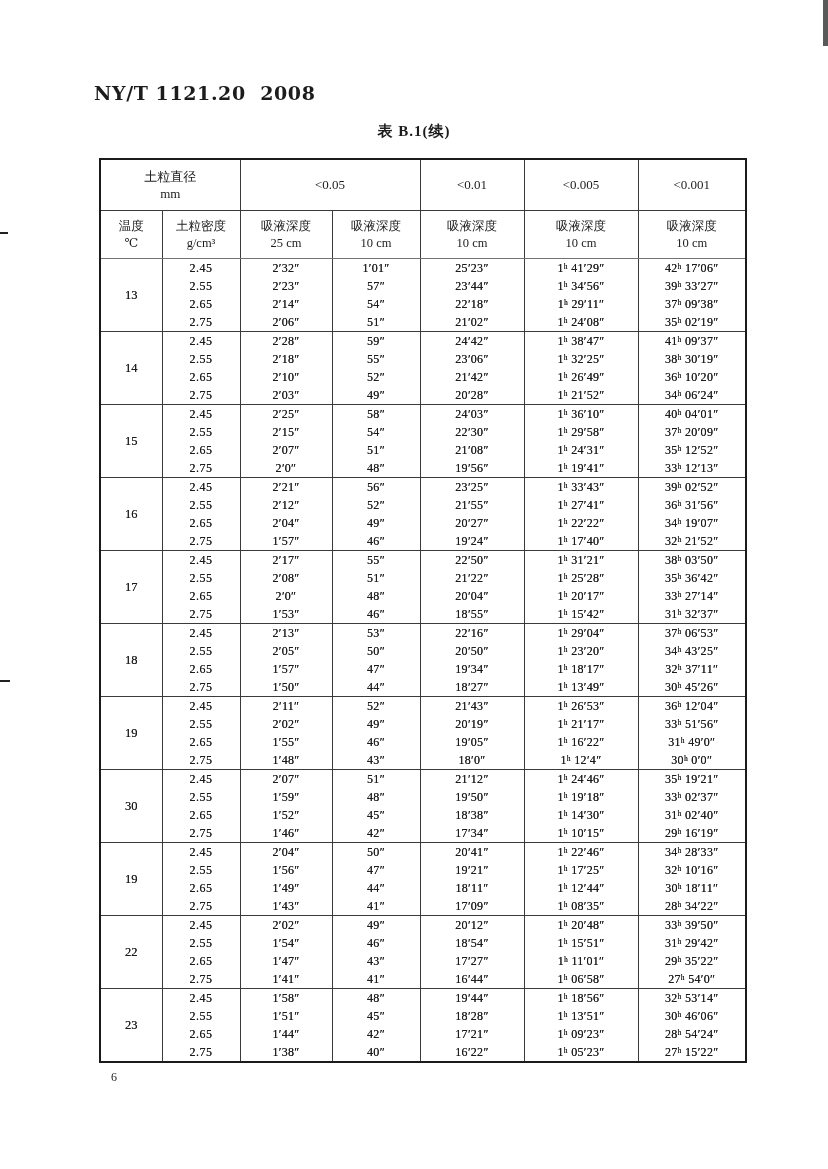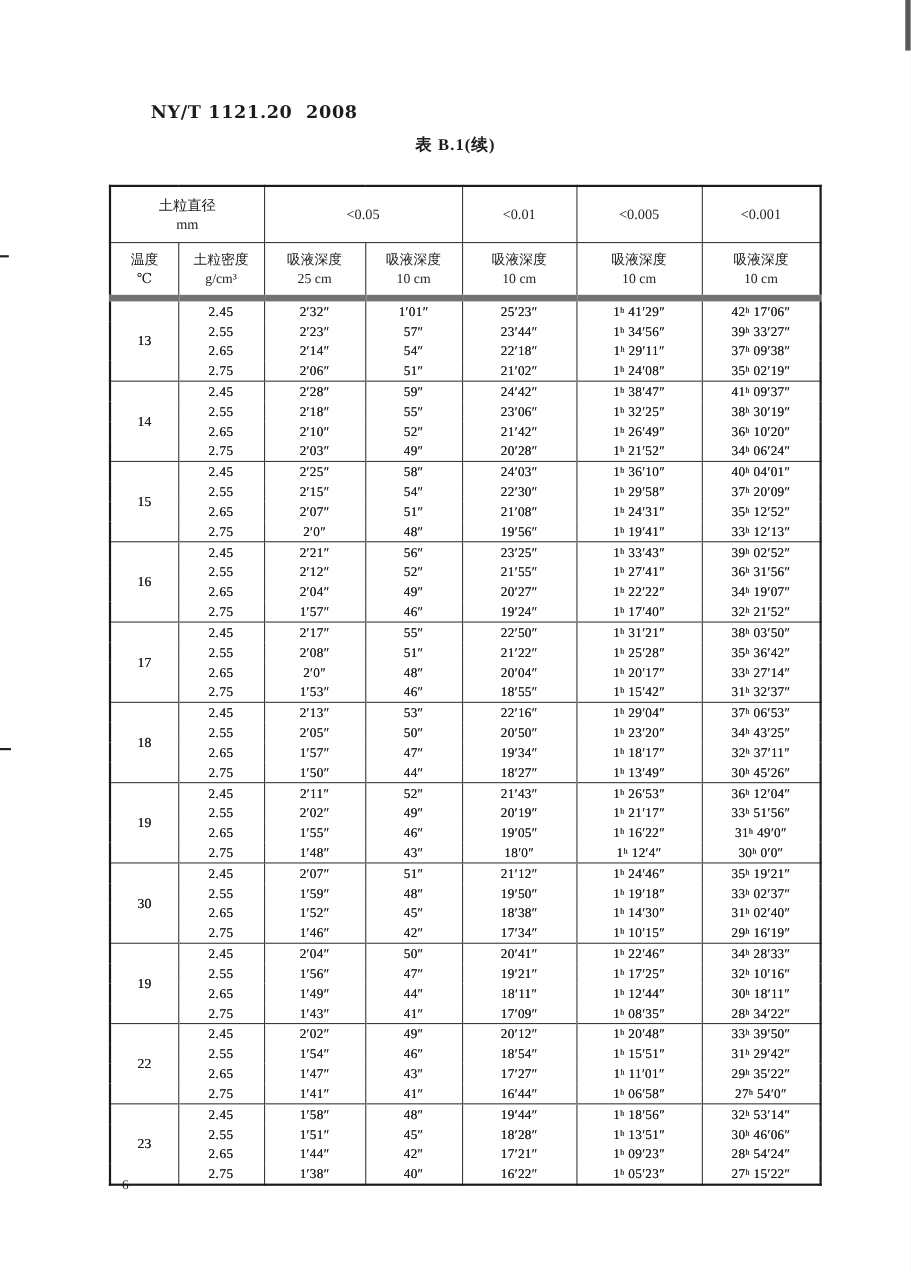--- a/index.html
+++ b/index.html
@@ -10,51 +10,50 @@
     color: #1c1c1c;
     position: relative;
     overflow: hidden;
   }
   .page {
     position: absolute; left: 0; top: 0;
     width: 828px; height: 1169px;
     background: #ffffff;
   }
   .doc-header {
-    position: absolute; left: 94px; top: 92px;
-    font-size: 16px; font-weight: bold;
+    position: absolute; left: 94px; top: 82px;
+    font-size: 19px; font-weight: bold;
     letter-spacing: 0.6px;
     white-space: pre;
     font-family: "DejaVu Serif", "Liberation Serif", serif;
-    margin-left: 43px;
   }
   .table-title {
     position: absolute; left: 0; top: 122px; width: 828px;
     text-align: center;
     font-size: 15px; font-weight: bold;
     letter-spacing: 1px;
   }
   table.b1 {
-    position: absolute; left: 99px; top: 168px;
+    position: absolute; left: 99px; top: 158px;
     width: 646px;
     border-collapse: collapse;
     table-layout: fixed;
     border: 2px solid #1b1b1b;
   }
   table.b1 th, table.b1 td {
     border-left: 1px solid #3a3a3a;
     border-right: 1px solid #3a3a3a;
     padding: 0;
     text-align: center;
     font-weight: normal;
     overflow: hidden;
     white-space: nowrap;
   }
   thead tr.hrow1 th { height: 50px; font-size: 13px; border-bottom: 1px solid #3a3a3a; }
-  thead tr.hrow2 th { height: 47px; font-size: 12.5px; border-bottom: 6px solid #737373; }
+  thead tr.hrow2 th { height: 47px; font-size: 12.5px; border-bottom: 1px solid #737373; }
   thead .two-line div { line-height: 17px; }
   tbody td {
     height: 18px; line-height: 18px;
     font-size: 12px;
     text-shadow: 0 0 0.4px #333;
   }
   tbody tr.group-start td { border-top: 1px solid #3a3a3a; }
   td.temp-cell { font-size: 12.5px; vertical-align: middle; margin-top: 48px; }
   td.density-cell { letter-spacing: 0.5px; }
   td.time-cell { letter-spacing: 0.3px; }

